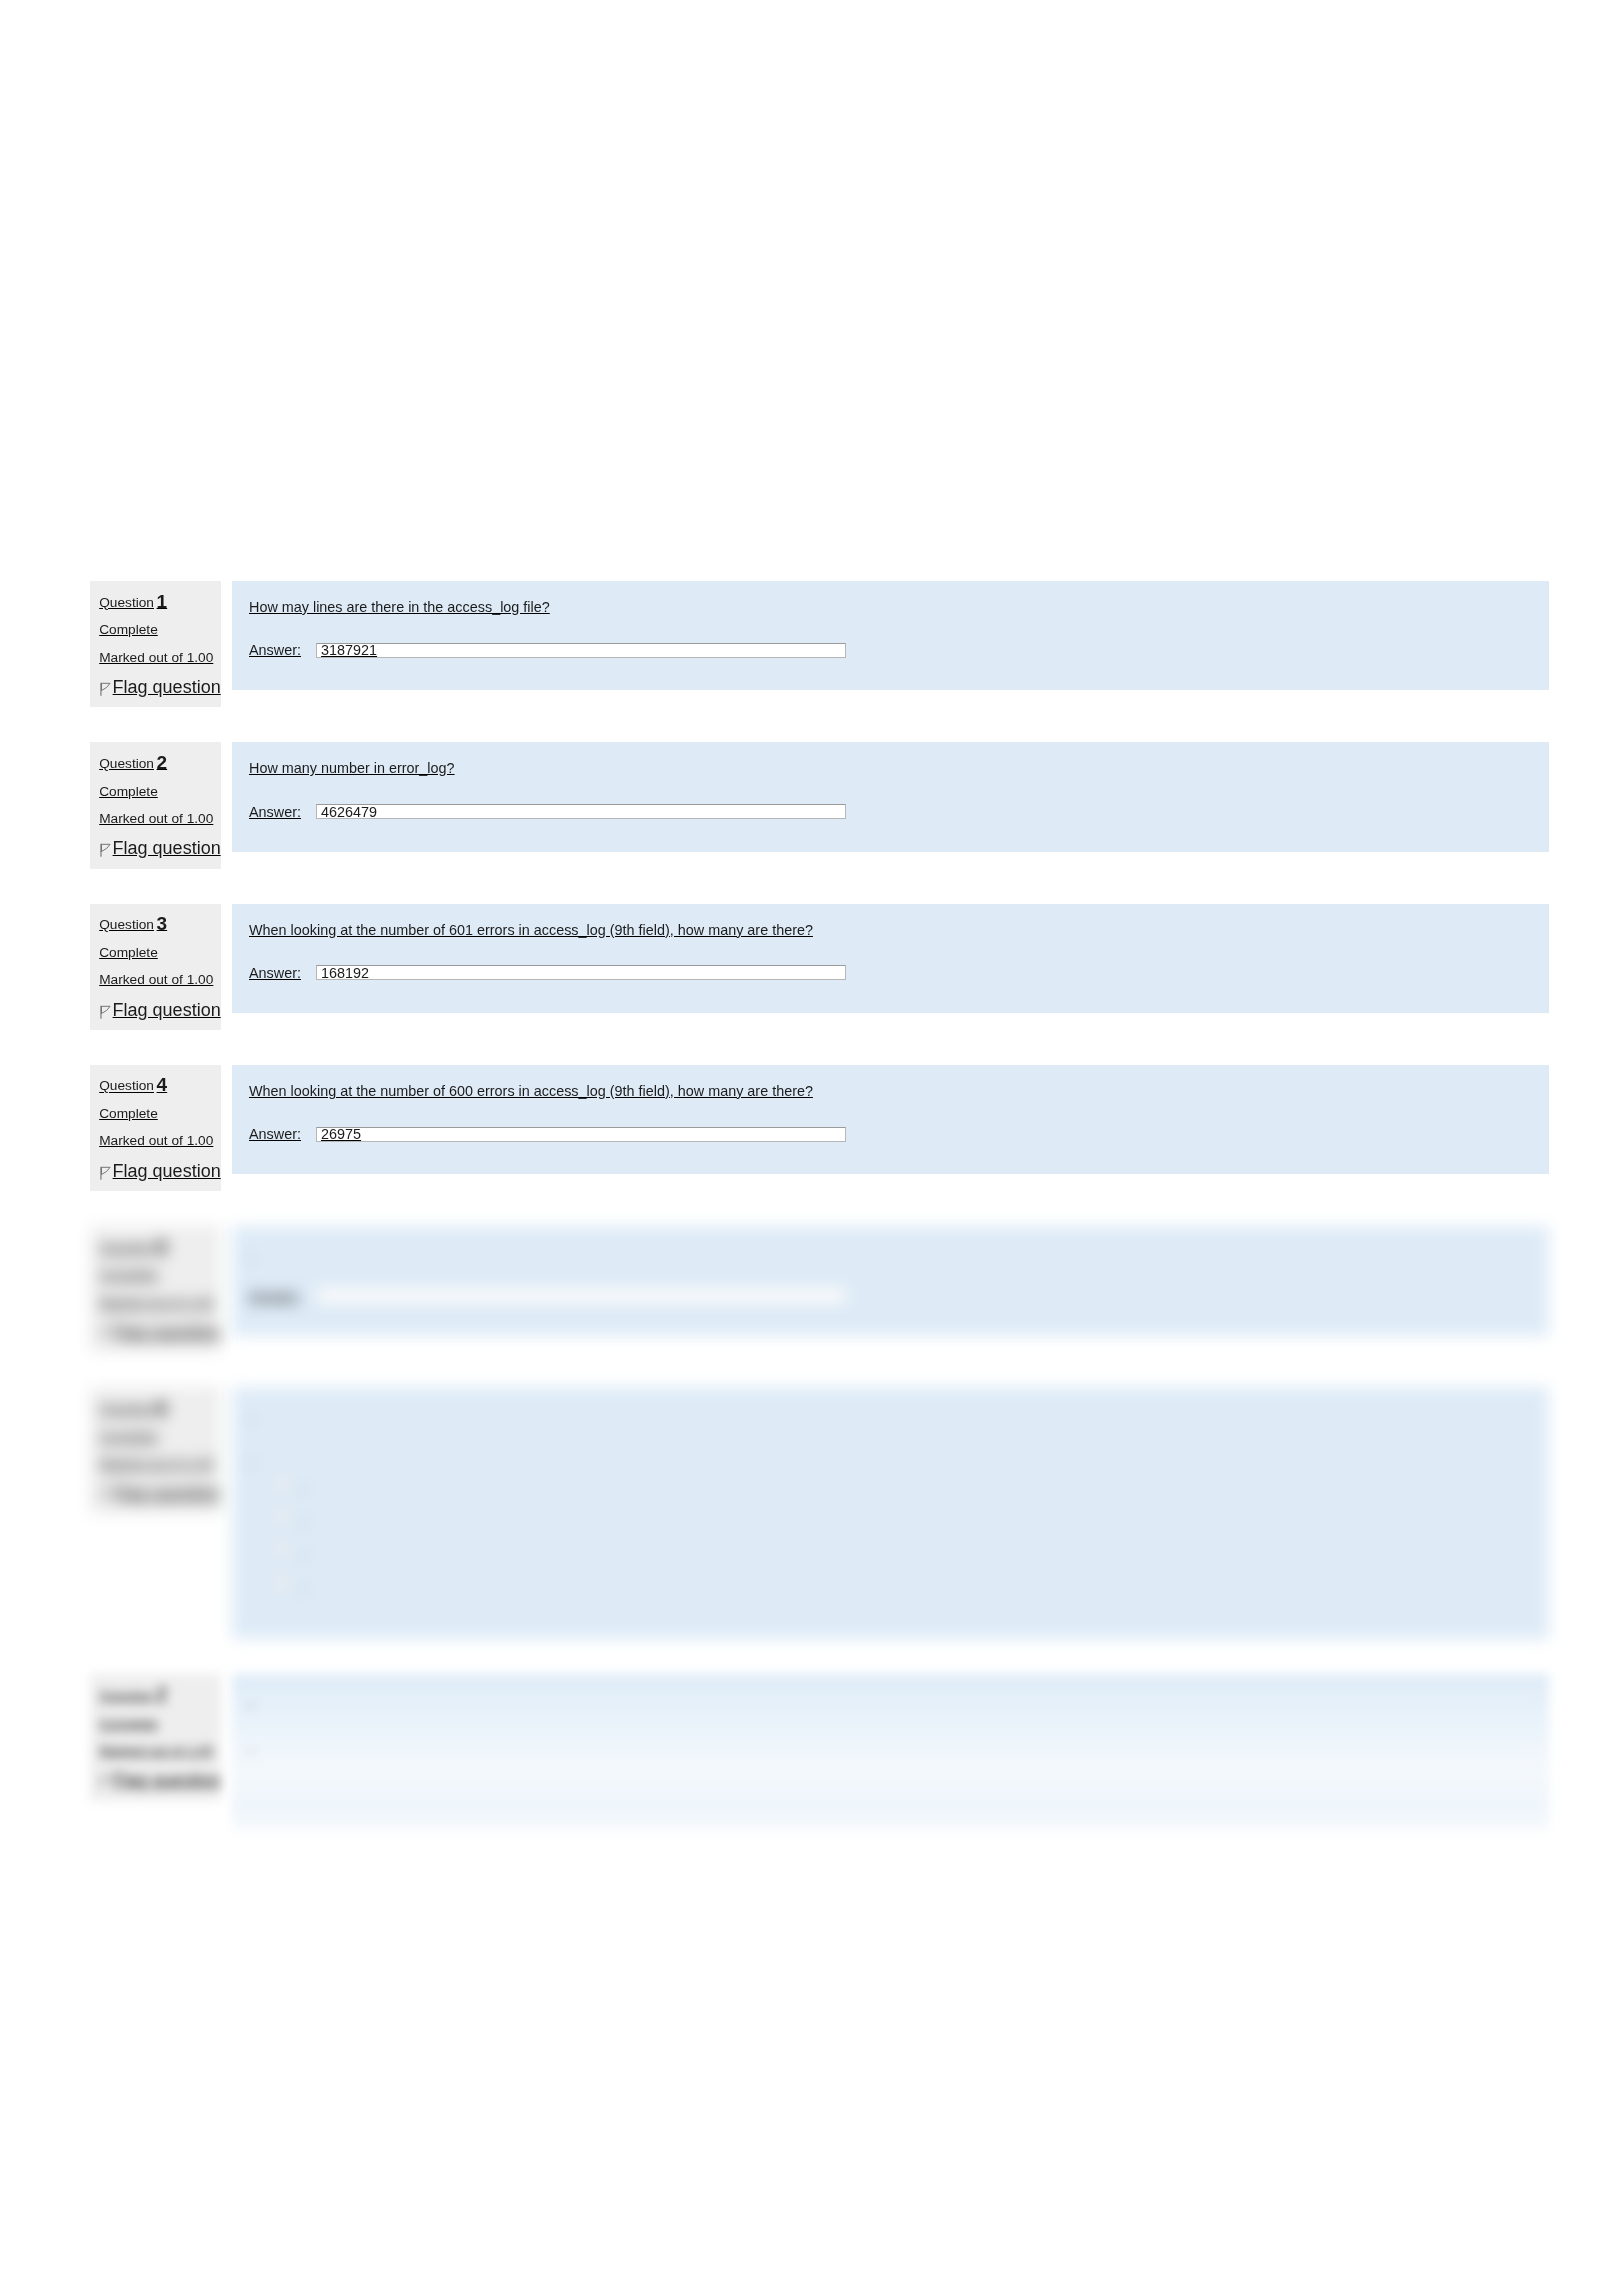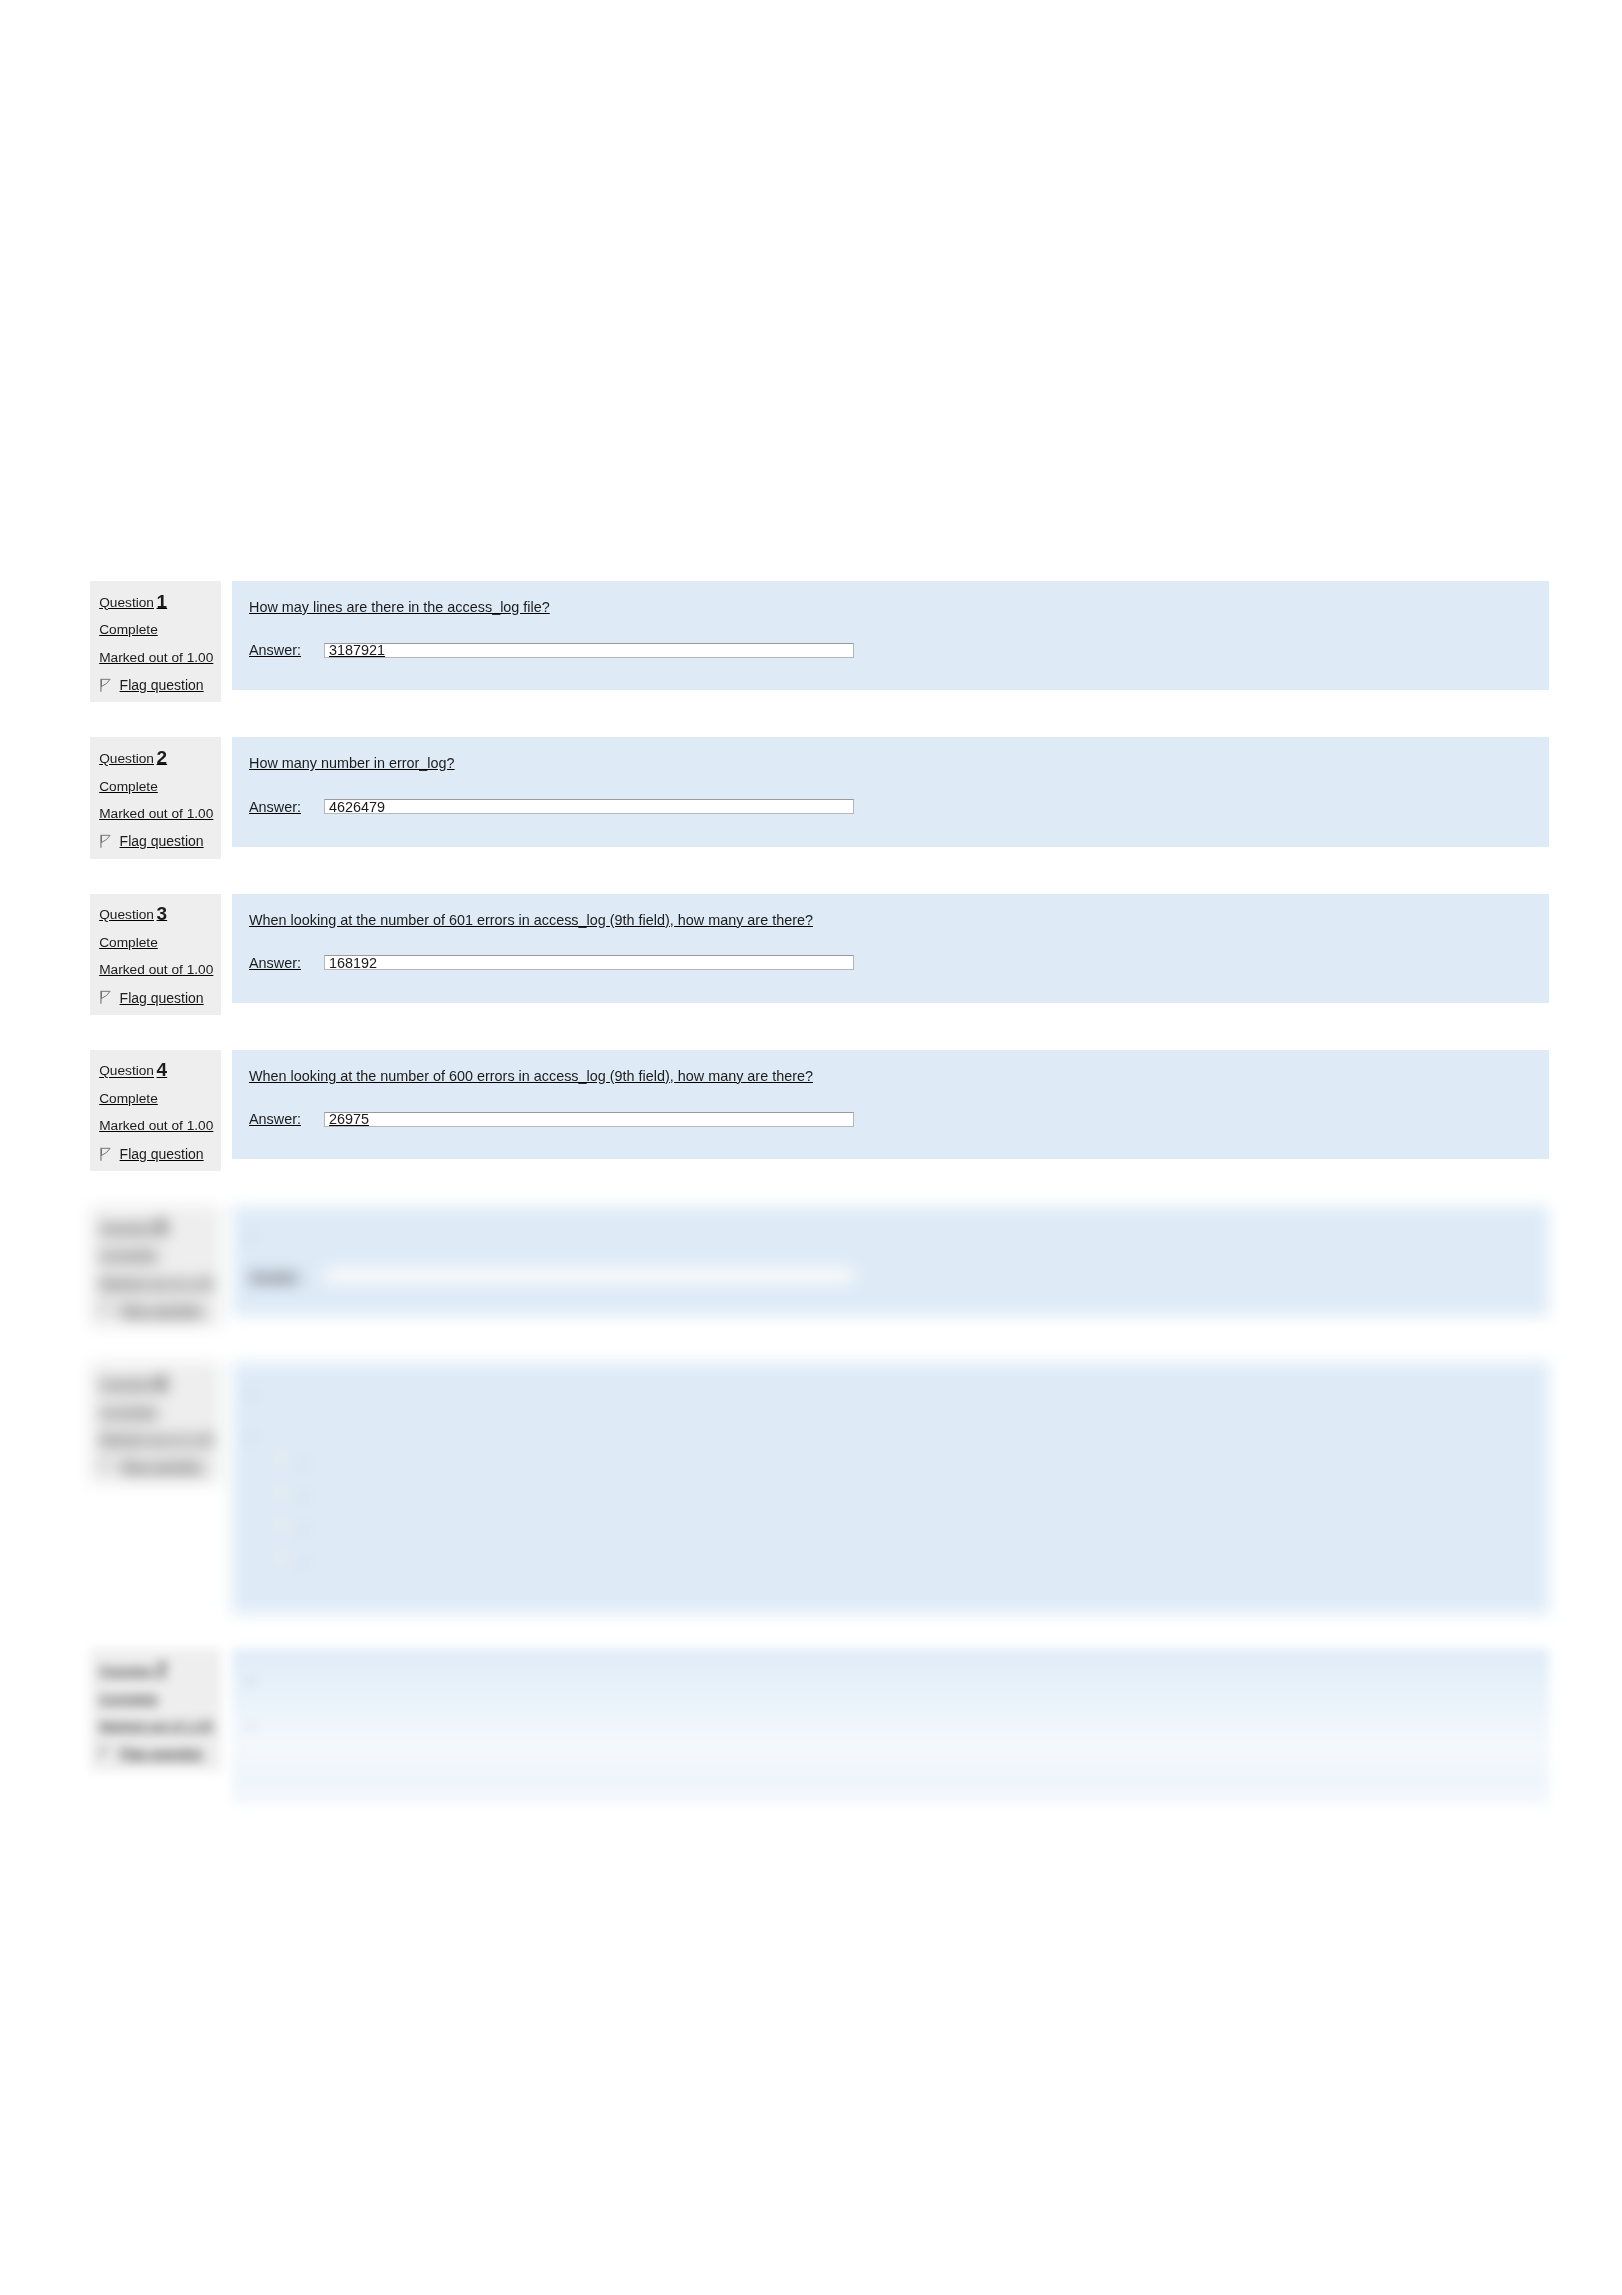--- a/index.html
+++ b/index.html
@@ -64,24 +64,24 @@
     font-size: 13.7px;
     margin-bottom: 12.4px;
     white-space: nowrap;
   }
   .q-info .q-grade {
     font-size: 13.7px;
     margin-bottom: 12.4px;
     white-space: nowrap;
   }
   .q-info .q-flag {
-    font-size: 14px;
+    font-size: 18px;
     display: flex;
     align-items: center;
-    gap: 8px;
+    gap: 1px;
     white-space: nowrap;
     cursor: pointer;
   }
   .flag-icon {
     display: inline-block;
     width: 12.4px;
     height: 14.4px;
     flex: 0 0 12.4px;
   }
 
@@ -98,21 +98,21 @@
   .q-text {
     font-size: 14.4px;
     line-height: 1.35;
     color: #1b1b1b;
     margin-bottom: 25px;
   }
 
   .answer-row {
     display: flex;
     align-items: center;
-    gap: 16px;
+    gap: 8px;
   }
   .answer-label {
     font-size: 14.4px;
     color: #1b1b1b;
     margin-right: 7.2px;
     white-space: nowrap;
   }
   .answer-input {
     width: 530px;
     height: 15px;

